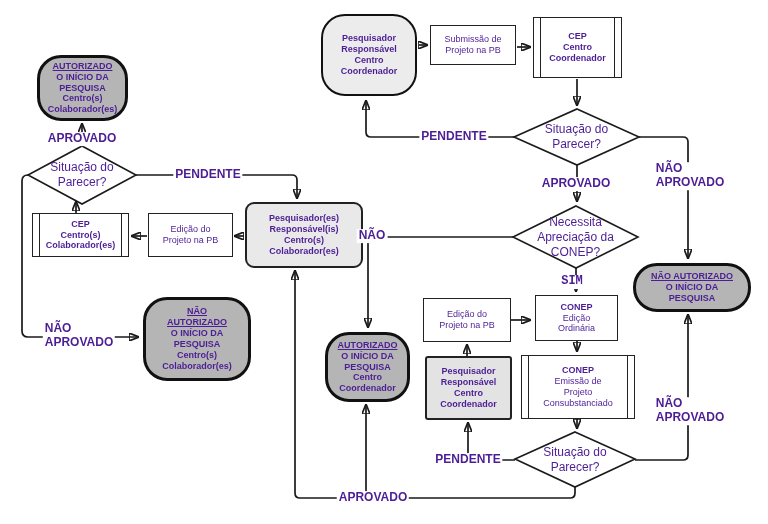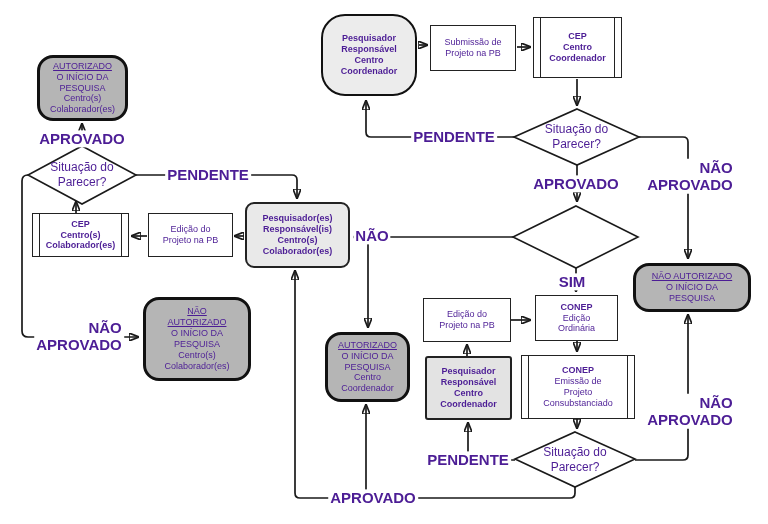--- a/index.html
+++ b/index.html
@@ -22,27 +22,27 @@
   }
   .pre{white-space:pre-line;}
   .process{background:var(--node-bg);border:1.6px solid #222;}
   .predef{background:var(--node-bg);border:1.8px solid #222;font-weight:bold;}
   .bars{position:absolute;left:6px;right:6px;top:0;bottom:0;
         border-left:1.6px solid #222;border-right:1.6px solid #222;pointer-events:none;}
   .predef .inner,.process .inner{position:relative;z-index:1;}
   .gray-box{background:var(--box-light);border:2px solid #222;border-radius:9px;font-weight:bold;}
   .gray-box-sq{background:#e3e3e3;border:2px solid #222;border-radius:3px;font-weight:bold;}
   .stadium-light{background:#ececec;border:2.5px solid #111;border-radius:24px;font-weight:bold;}
-  .stadium-dark{background:var(--stadium-dark);border:3px solid #111;border-radius:16px;font-weight:normal;}
+  .stadium-dark{background:var(--stadium-dark);border:3px solid #111;border-radius:24px;font-weight:bold;}
   .stadium-dark .u{text-decoration:underline;}
   .diamond-text{position:absolute;display:flex;align-items:center;justify-content:center;
     text-align:center;font-size:12px;line-height:1.25;}
   .edge-label{
     position:absolute;transform:translate(-50%,-50%);background:#fff;padding:0 2px;
-    font-weight:bold;font-size:15px;line-height:1.15;text-align:right;white-space:pre-line;
+    font-weight:bold;font-size:12px;line-height:1.15;text-align:left;white-space:pre-line;
   }
 </style>
 </head>
 <body>
 
 <div class="canvas">
 
   <svg class="edges" width="768" height="524" viewBox="0 0 768 524">
     <defs>
       <marker id="arrow" viewBox="0 0 10 8" refX="9" refY="4" markerWidth="10" markerHeight="8" markerUnits="userSpaceOnUse" orient="auto">
@@ -80,34 +80,37 @@
     <polygon points="82,146 136,175 82,204 28,175"></polygon>
   </svg>
 
   <div class="node stadium-light" style="left:321px;top:14px;width:96px;height:82px;">
     <div class="pre">Pesquisador
 Responsável
 Centro
 Coordenador</div>
   </div>
 
-  <div class="node process" style="left:430px;top:25px;width:86px;height:46px;font-weight:normal;">
+  <div class="node process" style="left:430px;top:25px;width:86px;height:40px;font-weight:normal;">
     <div class="pre inner">Submissão de
 Projeto na PB</div>
   </div>
 
   <div class="node predef" style="left:533px;top:17px;width:89px;height:61px;">
     <span class="bars"></span>
     <div class="pre inner">CEP
 Centro
 Coordenador</div>
   </div>
 
   <div class="diamond-text pre" style="left:514px;top:109px;width:125px;height:56px;">Situação do
 Parecer?</div>
+  <div class="diamond-text pre" style="left:513px;top:206px;width:125px;height:62px;">Necessita
+Apreciação da
+CONEP?</div>
   <div class="diamond-text pre" style="left:515px;top:432px;width:120px;height:55px;">Situação do
 Parecer?</div>
   <div class="diamond-text pre" style="left:28px;top:146px;width:108px;height:58px;">Situação do
 Parecer?</div>
 
   <div class="node stadium-dark" style="left:633px;top:263px;width:118px;height:49px;">
     <span class="u">NÃO AUTORIZADO</span>
     <div class="pre">O INÍCIO DA
 PESQUISA</div>
   </div>
@@ -139,21 +142,21 @@
   </div>
 
   <div class="node stadium-dark" style="left:325px;top:332px;width:85px;height:70px;">
     <span class="u">AUTORIZADO</span>
     <div class="pre">O INÍCIO DA
 PESQUISA
 Centro
 Coordenador</div>
   </div>
 
-  <div class="node gray-box" style="left:245px;top:202px;width:105px;height:66px;">
+  <div class="node gray-box" style="left:245px;top:202px;width:118px;height:66px;">
     <div class="pre">Pesquisador(es)
 Responsável(is)
 Centro(s)
 Colaborador(es)</div>
   </div>
 
   <div class="node process" style="left:148px;top:213px;width:85px;height:44px;font-weight:normal;">
     <div class="pre inner">Edição do
 Projeto na PB</div>
   </div>
@@ -179,21 +182,21 @@
     <div class="pre">O INÍCIO DA
 PESQUISA
 Centro(s)
 Colaborador(es)</div>
   </div>
 
   <div class="edge-label" style="left:454px;top:137px;">PENDENTE</div>
   <div class="edge-label" style="left:576px;top:184px;">APROVADO</div>
   <div class="edge-label" style="left:690px;top:176px;">NÃO
 APROVADO</div>
-  <div class="edge-label" style="left:572px;top:282px;">SIM</div>
+  <div class="edge-label" style="left:572px;top:282px;font-family:Liberation Mono, monospace;">SIM</div>
   <div class="edge-label" style="left:372px;top:236px;">NÃO</div>
   <div class="edge-label" style="left:208px;top:175px;">PENDENTE</div>
   <div class="edge-label" style="left:82px;top:139px;">APROVADO</div>
   <div class="edge-label" style="left:79px;top:336px;">NÃO
 APROVADO</div>
   <div class="edge-label" style="left:468px;top:460px;">PENDENTE</div>
   <div class="edge-label" style="left:373px;top:498px;">APROVADO</div>
   <div class="edge-label" style="left:690px;top:411px;">NÃO
 APROVADO</div>
 

